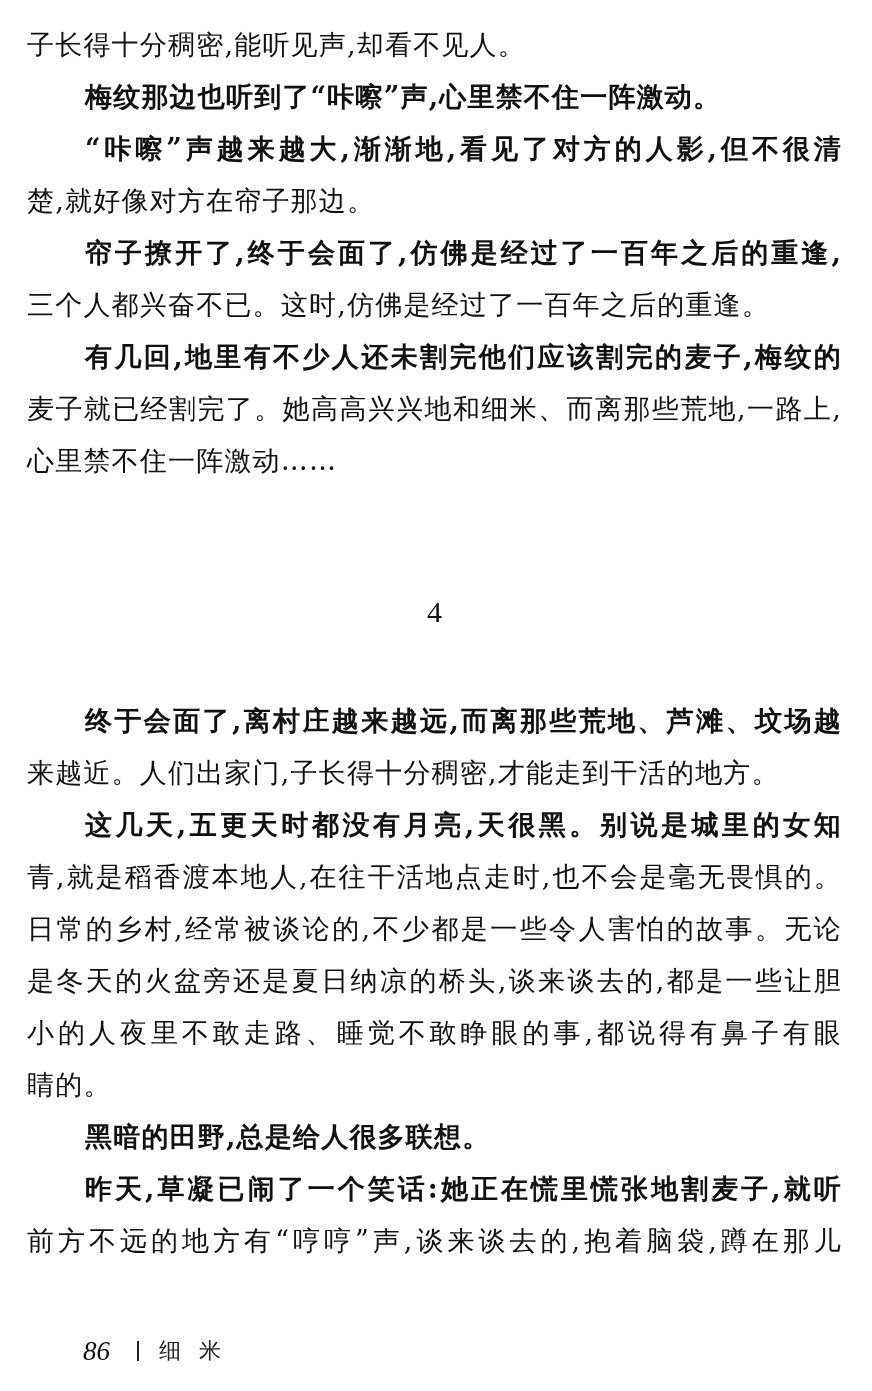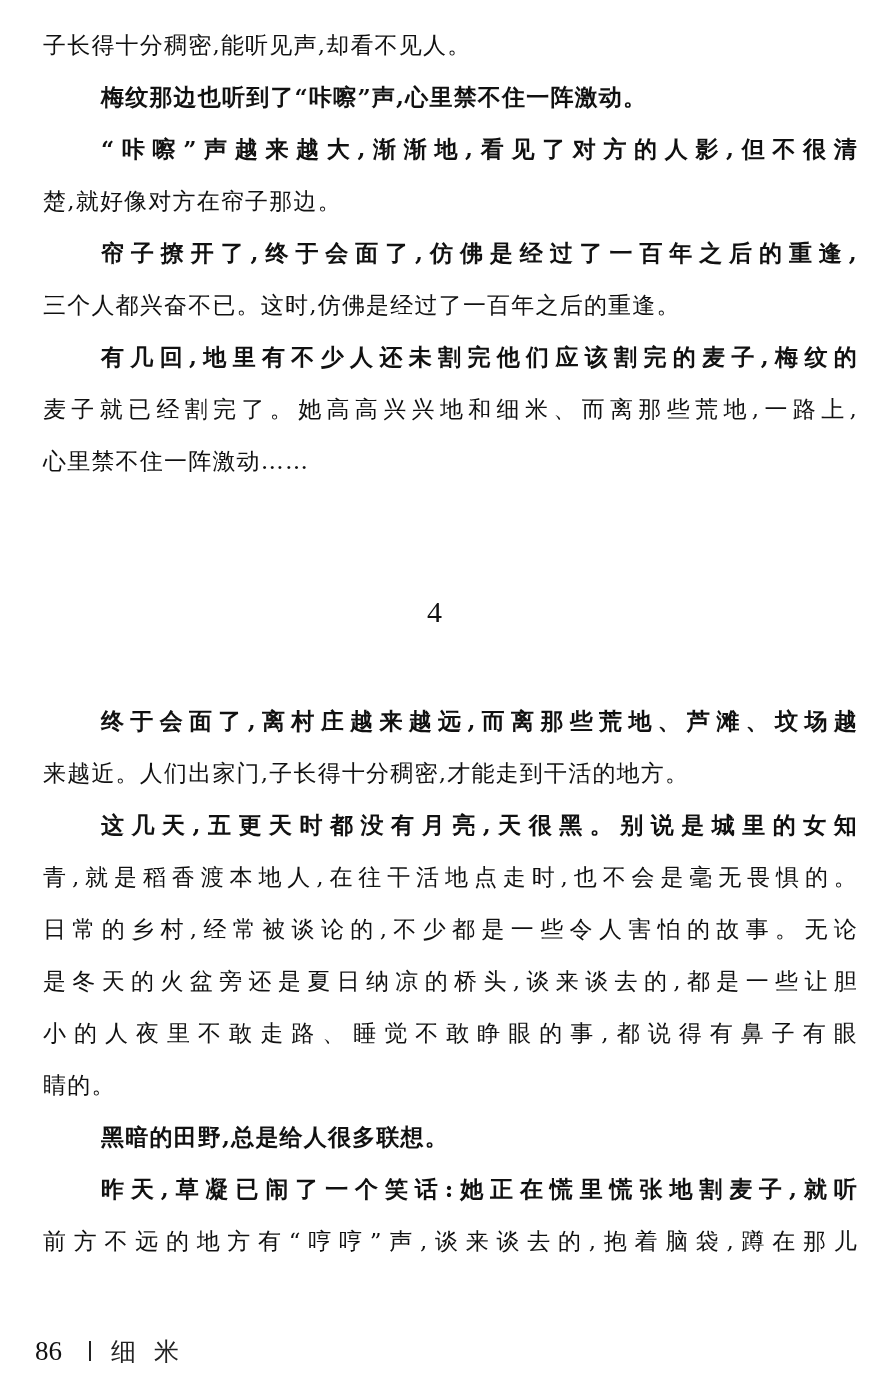--- a/index.html
+++ b/index.html
@@ -16,24 +16,24 @@
     font-family: "DejaVu Serif", "Liberation Serif", serif;
   }
   .page {
     position: absolute;
     left: 27px;
     top: 0;
     width: 815px;
   }
   .line {
     position: absolute;
-    left: 16px;
+    left: 0;
     width: 815px;
     height: 52px;
-    font-size: 23px;
+    font-size: 27px;
     line-height: 52px;
     white-space: nowrap;
     letter-spacing: 1.2px;
     text-align: justify;
     text-align-last: justify;
   }
   .line.last {
     text-align-last: left;
   }
   .line.indent {
@@ -55,32 +55,34 @@
     position: absolute;
     left: 35px;
     top: 1331px;
     height: 40px;
     display: flex;
     align-items: center;
     font-size: 24px;
   }
   .footer .page-num {
     font-family: "Liberation Serif", serif;
+    font-style: italic;
     font-size: 27px;
     width: 48px;
+    margin-left: 48px;
   }
   .footer .divider {
     width: 2px;
     height: 20px;
     background: #222;
     margin-right: 20px;
     margin-left: 6px;
   }
   .footer .book-title {
-    font-size: 25px;
+    font-size: 22px;
     letter-spacing: 18px;
     color: #222;
     font-family: Liberation Serif, serif;
   }
 </style>
 </head>
 <body>
 
 <div class="page">
 

